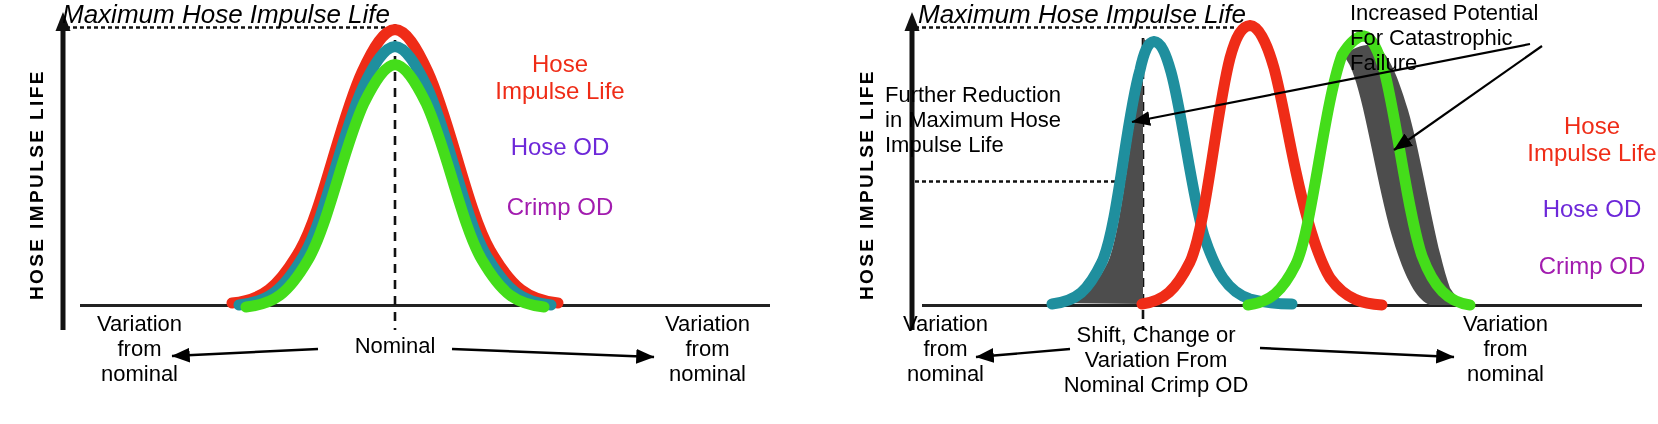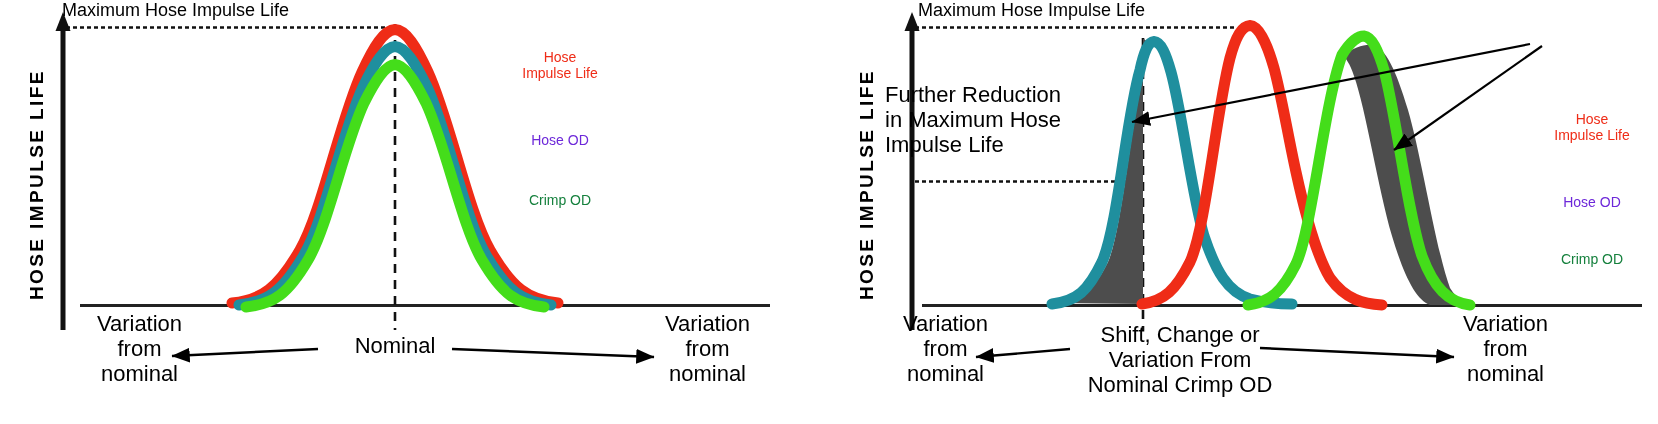--- a/index.html
+++ b/index.html
@@ -14,27 +14,27 @@
     position:absolute;
     font-weight:bold;
     font-size:19px;
     letter-spacing:2.4px;
     color:#000;
     white-space:nowrap;
     transform-origin:0 0;
     transform:rotate(-90deg);
   }
   .txt{position:absolute;color:#000;white-space:pre;line-height:1.14;}
-  .t-max{font-size:18px;}
+  .t-max{font-size:26px;font-style:italic;}
   .t-axlab{font-size:22px;text-align:center;}
   .t-note{font-size:22px;}
-  .t-leg{font-size:14px;text-align:center;white-space:pre;}
+  .t-leg{font-size:24px;text-align:center;white-space:pre;}
   .c-red{color:#ef2c17;}
   .c-green{color:#6d28d9;}
-  .c-teal{color:#15803d;}
+  .c-teal{color:#a21caf;}
 </style>
 </head>
 <body>
 
 <div id="stage">
 
   <div class="panel" id="panel-left">
 
     <div class="ylabel" style="left:26px; top:300px;">HOSE IMPULSE LIFE</div>
 
@@ -178,22 +178,25 @@
         <line x1="430" y1="348" x2="624" y2="357" stroke="#000" stroke-width="2.4" marker-end="url(#arrHeadR)"></line>
       </svg>
     </div>
 
     <div class="txt t-max" style="left:88px; top:0px;">Maximum Hose Impulse Life</div>
 
     <div class="txt t-note" style="left:55px; top:82px; width:250px;">Further Reduction
 in Maximum Hose
 Impulse Life</div>
 
-
-    <div class="txt t-axlab" style="left:240px; top:322px; width:220px;">Shift, Change or
+    <div class="txt t-note" style="left:520px; top:0px; width:300px;">Increased Potential
+For Catastrophic
+Failure</div>
+
+    <div class="txt t-axlab" style="left:216px; top:322px; width:220px;">Shift, Change or
 Variation From
 Nominal Crimp OD</div>
 
     <div class="txt t-axlab" style="left:48px; top:311px; width:135px;">Variation
 from
 nominal</div>
 
     <div class="txt t-axlab" style="left:608px; top:311px; width:135px;">Variation
 from
 nominal</div>

